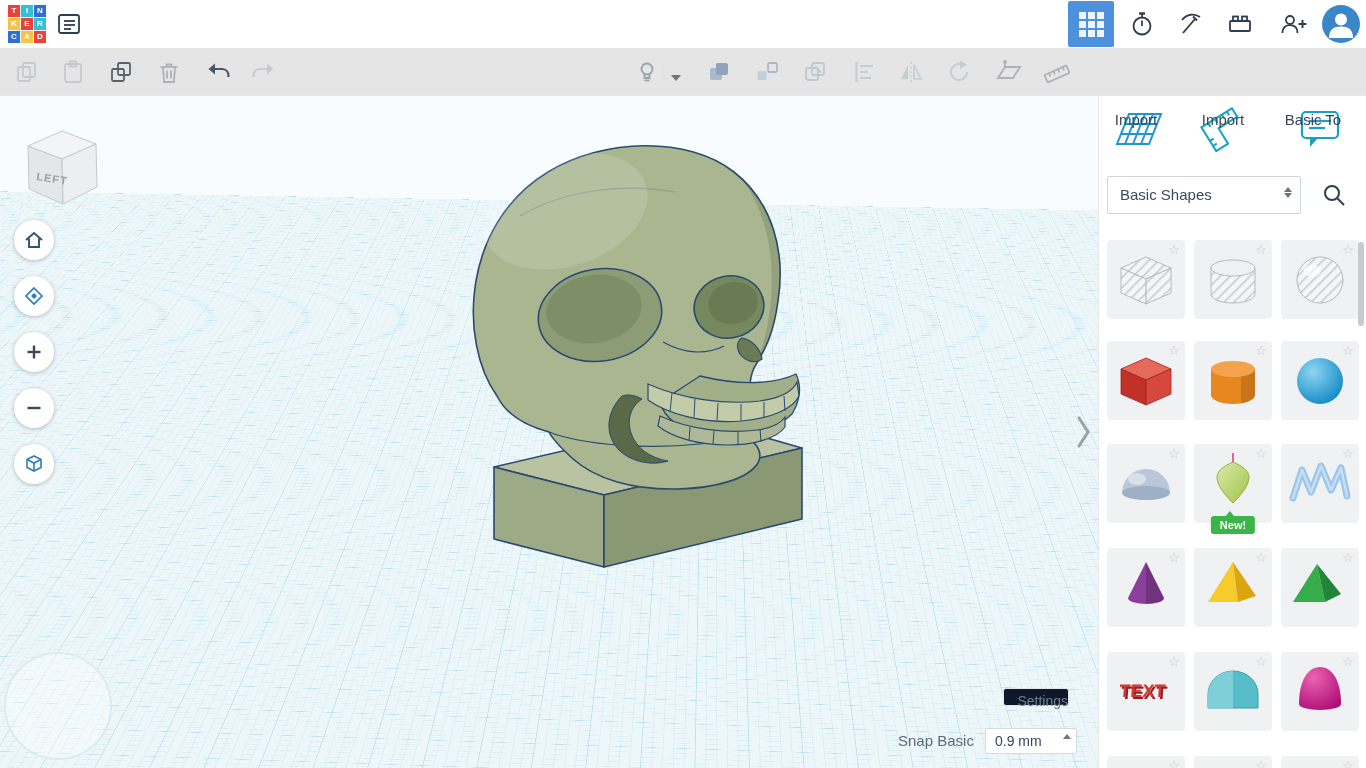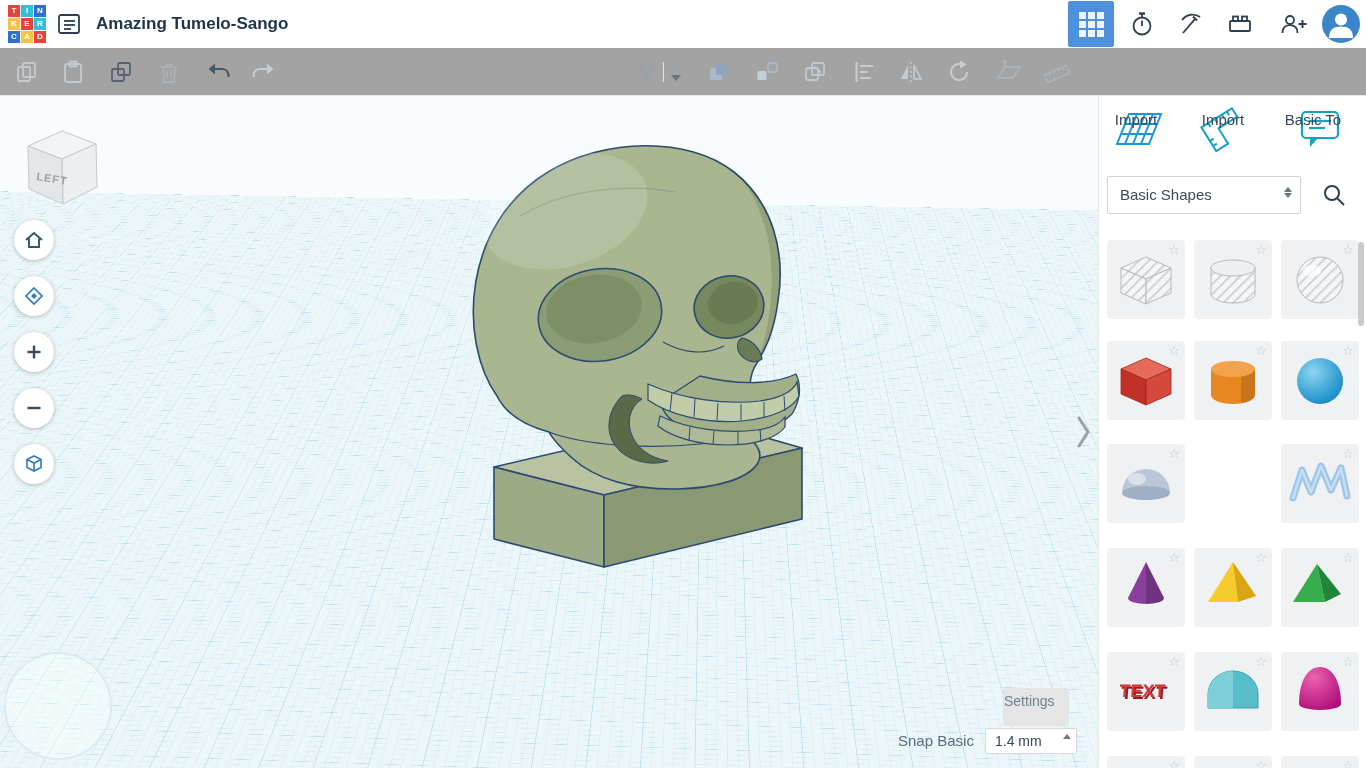--- a/index.html
+++ b/index.html
@@ -15,21 +15,21 @@
   .menu-icon { position:absolute; left:56px; top:11px; }
   .design-title { position:absolute; left:96px; top:0; line-height:48px; font-size:17px;
                   font-weight:700; color:#20354a; }
   .designs-tile { position:absolute; left:1068px; top:1px; width:46px; height:46px;
                   background:#4d90dc; border-radius:2px; display:flex; align-items:center; justify-content:center; }
   .hico { position:absolute; top:10px; }
   .avatar { position:absolute; left:1322px; top:5px; width:38px; height:38px; border-radius:50%;
             background:#3b86c8; display:flex; align-items:center; justify-content:center; }
 
   
-  .toolbar { position:absolute; left:0; top:48px; width:1366px; height:48px; background:#a3a3a3;
+  .toolbar { position:absolute; left:0; top:48px; width:1366px; height:48px; background:#e5e5e5;
              border-bottom:1px solid #e6e9eb; z-index:35; }
   .ticon { position:absolute; top:11px; }
   .tb-divider { position:absolute; top:14px; width:1px; height:20px; background:#dfe3e5; }
   .tb-btn { position:absolute; top:58px; height:28px; line-height:28px; font-size:15px;
             color:#33475c; text-align:center; cursor:pointer; background:transparent; border:none;
             font-family:"Liberation Sans",sans-serif; }
 
   
   .canvas { position:absolute; left:0; top:96px; width:1098px; height:672px;
             background:#f8fcfe; overflow:hidden; }
@@ -43,23 +43,23 @@
              linear-gradient(#d9edf5 1px, transparent 1px),
              linear-gradient(90deg,#d9edf5 1px, transparent 1px);
            background-size:65px 65px,65px 65px,13px 13px,13px 13px; }
   .model-svg { position:absolute; left:0; top:0; width:1098px; height:672px; }
   .viewcube { position:absolute; left:16px; top:22px; }
   .navbtn { position:absolute; left:14px; width:40px; height:40px; border-radius:50%;
             background:#fff; box-shadow:0 1px 4px rgba(0,0,0,.25);
             display:flex; align-items:center; justify-content:center; cursor:pointer; }
   .orbit-ring { position:absolute; left:4px; top:556px; width:108px; height:108px; border-radius:50%;
                 border:2px solid #dcebf2; background:rgba(255,255,255,.35); }
-  .settings-btn { position:absolute; left:1003px; top:592px; width:66px; height:38px;
-                  background:#e5e5e5; border:1px solid #e1e5e8; border-radius:3px;
-                  font-size:14px; color:#72808d; text-align:left; line-height:24px; cursor:pointer; }
+  .settings-btn { position:absolute; left:1003px; top:592px; width:66px; height:18px;
+                  background:#0f172a; border:1px solid #e1e5e8; border-radius:3px;
+                  font-size:14px; color:#72808d; text-align:right; line-height:24px; cursor:pointer; }
   .snap-row { position:absolute; left:880px; top:632px; height:26px; }
   .snap-box { position:absolute; left:105px; top:0; width:92px; height:26px; background:#fff;
               border:1px solid #d5dadd; border-radius:2px; cursor:pointer; }
   .snap-value { position:absolute; left:9px; line-height:24px; font-size:14px; color:#33475c; }
   .snap-caret { position:absolute; right:3px; top:4px; width:12px; }
   .snap-caret i, .dd-caret i { display:block; width:0; height:0; margin:1px auto;
          border-left:4px solid transparent; border-right:4px solid transparent; }
   .car-up { border-bottom:5px solid #6b7680; }
   .car-dn { border-top:5px solid #6b7680; }
   .collapse-handle { position:absolute; left:1076px; top:318px; cursor:pointer; }
@@ -104,21 +104,20 @@
       <span class="lc" style="background:#e8433b">D</span>
     </div>
     <span class="menu-icon">
       <svg width="26" height="26" viewBox="0 0 26 26" fill="none" stroke="#2c3e50" stroke-width="1.8">
         <rect x="3" y="4" width="20" height="18" rx="2"></rect>
         <line x1="8" y1="10" x2="19" y2="10"></line>
           <line x1="8" y1="14" x2="19" y2="14"></line>
           <line x1="8" y1="18" x2="15" y2="18"></line>
       </svg>
     </span>
-    <div class="design-title">Amazing Tumelo-Sango</div>
 
     <div class="designs-tile">
       <svg width="30" height="30" viewBox="0 0 30 30">
         <g fill="rgba(255,255,255,.9)">
           <rect x="3" y="3" width="7" height="7"></rect>
             <rect x="12" y="3" width="7" height="7"></rect>
             <rect x="21" y="3" width="7" height="7"></rect>
           <rect x="3" y="12" width="7" height="7"></rect>
             <rect x="12" y="12" width="7" height="7"></rect>
             <rect x="21" y="12" width="7" height="7"></rect>
@@ -383,21 +382,21 @@
       </svg>
     </div>
 
     <div class="orbit-ring"></div>
 
     <div class="settings-btn">Settings</div>
 
     <div class="snap-row">
       <span style="position:absolute;left:18px;line-height:26px;font-size:15px;color:#5a6a77;white-space:nowrap">Snap Basic</span>
       <div class="snap-box">
-        <span class="snap-value">1.4 mm</span>
+        <span class="snap-value">0.9 mm</span>
         <span class="snap-caret">
             <i class="car-up"></i>
           </span>
       </div>
     </div>
 
     <span class="collapse-handle">
       <svg width="16" height="36" viewBox="0 0 16 36" fill="none" stroke="#98a1a8" stroke-width="3" stroke-linecap="round">
         <polyline points="3,4 12,18 3,32"></polyline>
       </svg>
@@ -526,20 +525,34 @@
     </div>
 
     <div class="tile" style="left:8px;top:348px">
       <span class="star">☆</span>
       <svg width="78" height="75" viewBox="0 0 78 75">
         <path d="M15 47 A24 24 0 0 1 63 47 Z" fill="#bac7d8"></path>
         <ellipse cx="39" cy="47" rx="24" ry="7" fill="#9fb0c6"></ellipse>
         <ellipse cx="30" cy="33" rx="9" ry="6" fill="rgba(255,255,255,.45)"></ellipse>
       </svg>
     </div>
+    <div class="tile" style="left:95px;top:348px">
+      <span class="star">☆</span>
+      <svg width="78" height="75" viewBox="0 0 78 75">
+        <defs>
+            <linearGradient id="gt" x1="0" y1="0" x2="1" y2="1">
+          <stop offset="0" stop-color="#dcebaa"></stop>
+              <stop offset="1" stop-color="#9fc34a"></stop>
+        </linearGradient>
+          </defs>
+        <line x1="39" y1="7" x2="39" y2="18" stroke="#ec5fa7" stroke-width="2"></line>
+        <path d="M39 16 C48 20 55 25 55 31 C55 40 46 50 39 57 C32 50 23 40 23 31 C23 25 30 20 39 16 Z" fill="url(#gt)" stroke="#8fae3e" stroke-width="1"></path>
+      </svg>
+      <div class="new-badge">New!</div>
+    </div>
     <div class="tile" style="left:182px;top:348px">
       <span class="star">☆</span>
       <svg width="78" height="75" viewBox="0 0 78 75">
         <polyline points="12,52 21,24 30,46 40,20 50,44 60,22 66,50" fill="none" stroke="#9cc5ea" stroke-width="7" stroke-linecap="round" stroke-linejoin="round"></polyline>
         <polyline points="12,52 21,24 30,46 40,20 50,44 60,22 66,50" fill="none" stroke="#c7dff4" stroke-width="2.5" stroke-linecap="round" stroke-linejoin="round"></polyline>
       </svg>
     </div>
 
     <div class="tile" style="left:8px;top:452px">
       <span class="star">☆</span>

